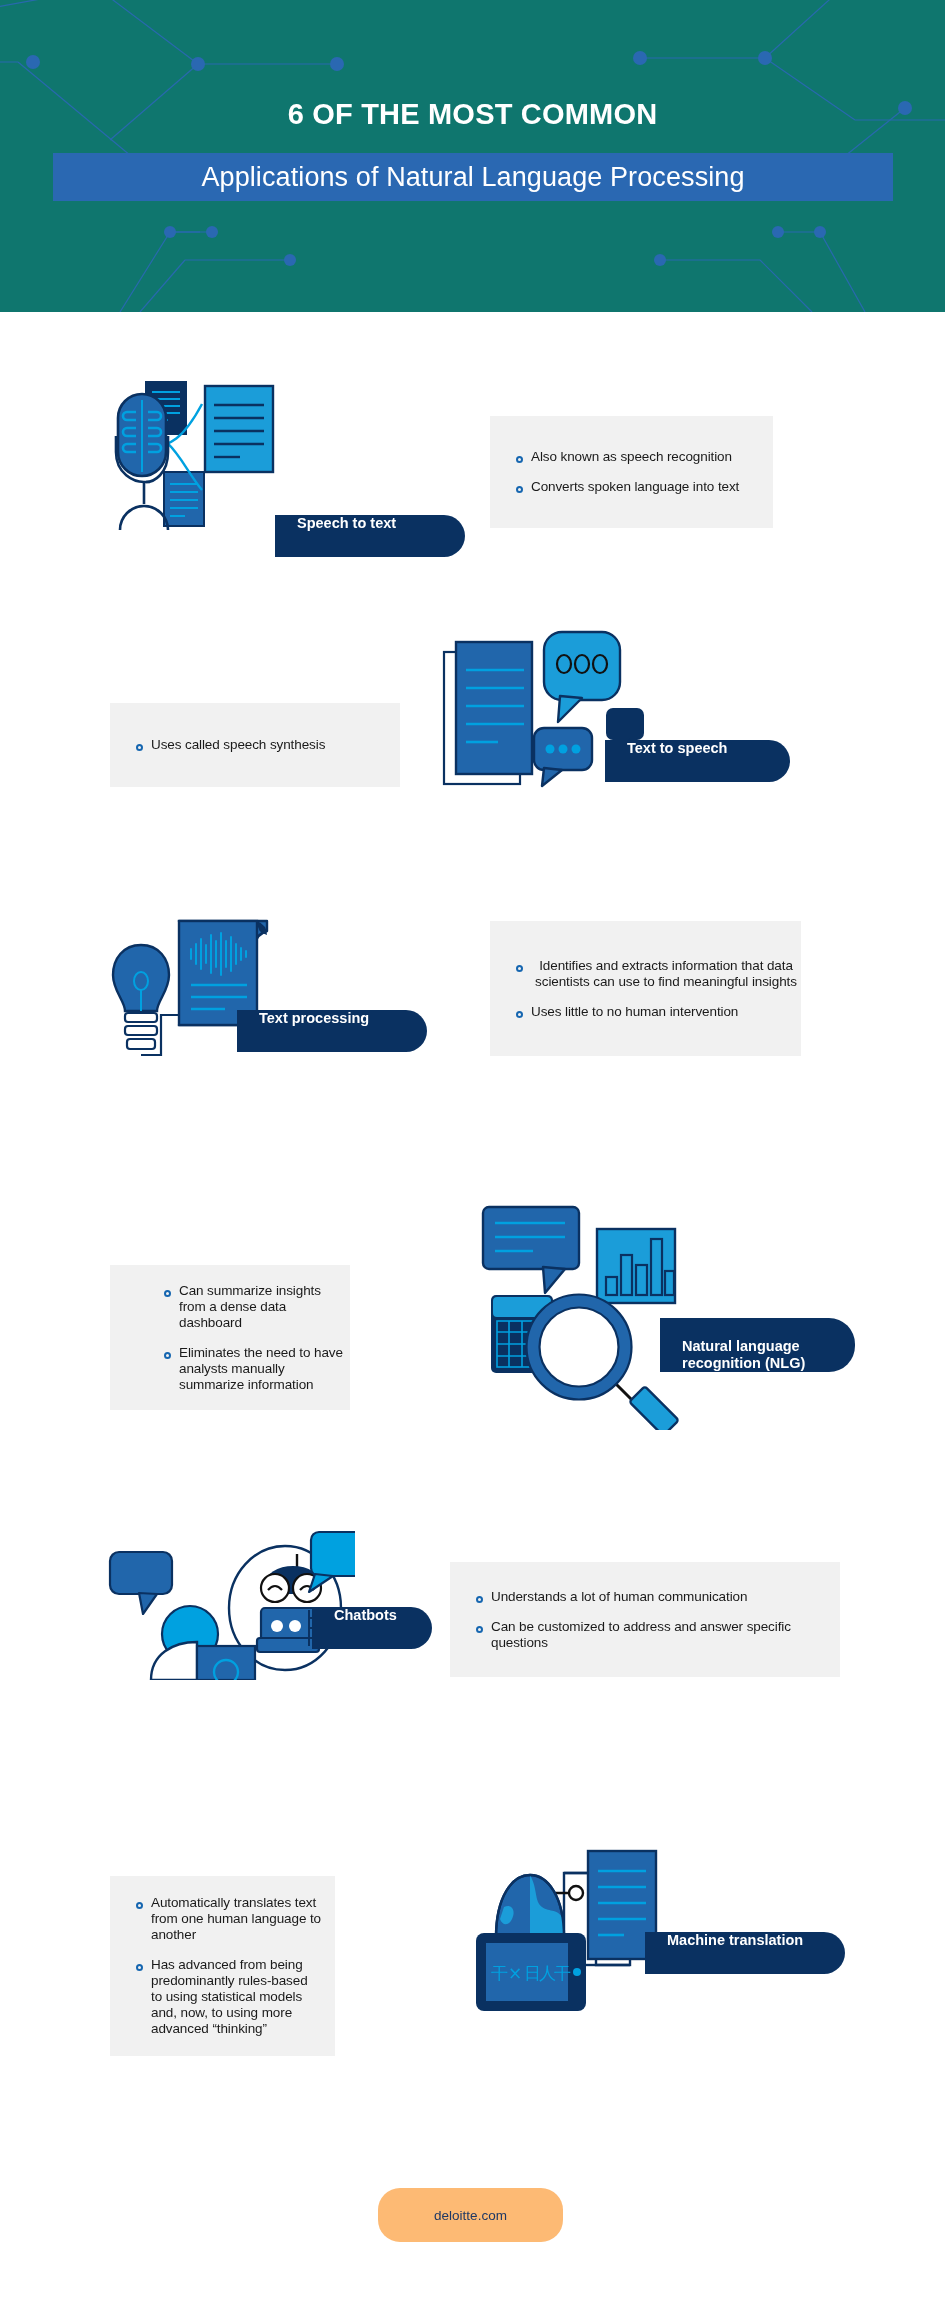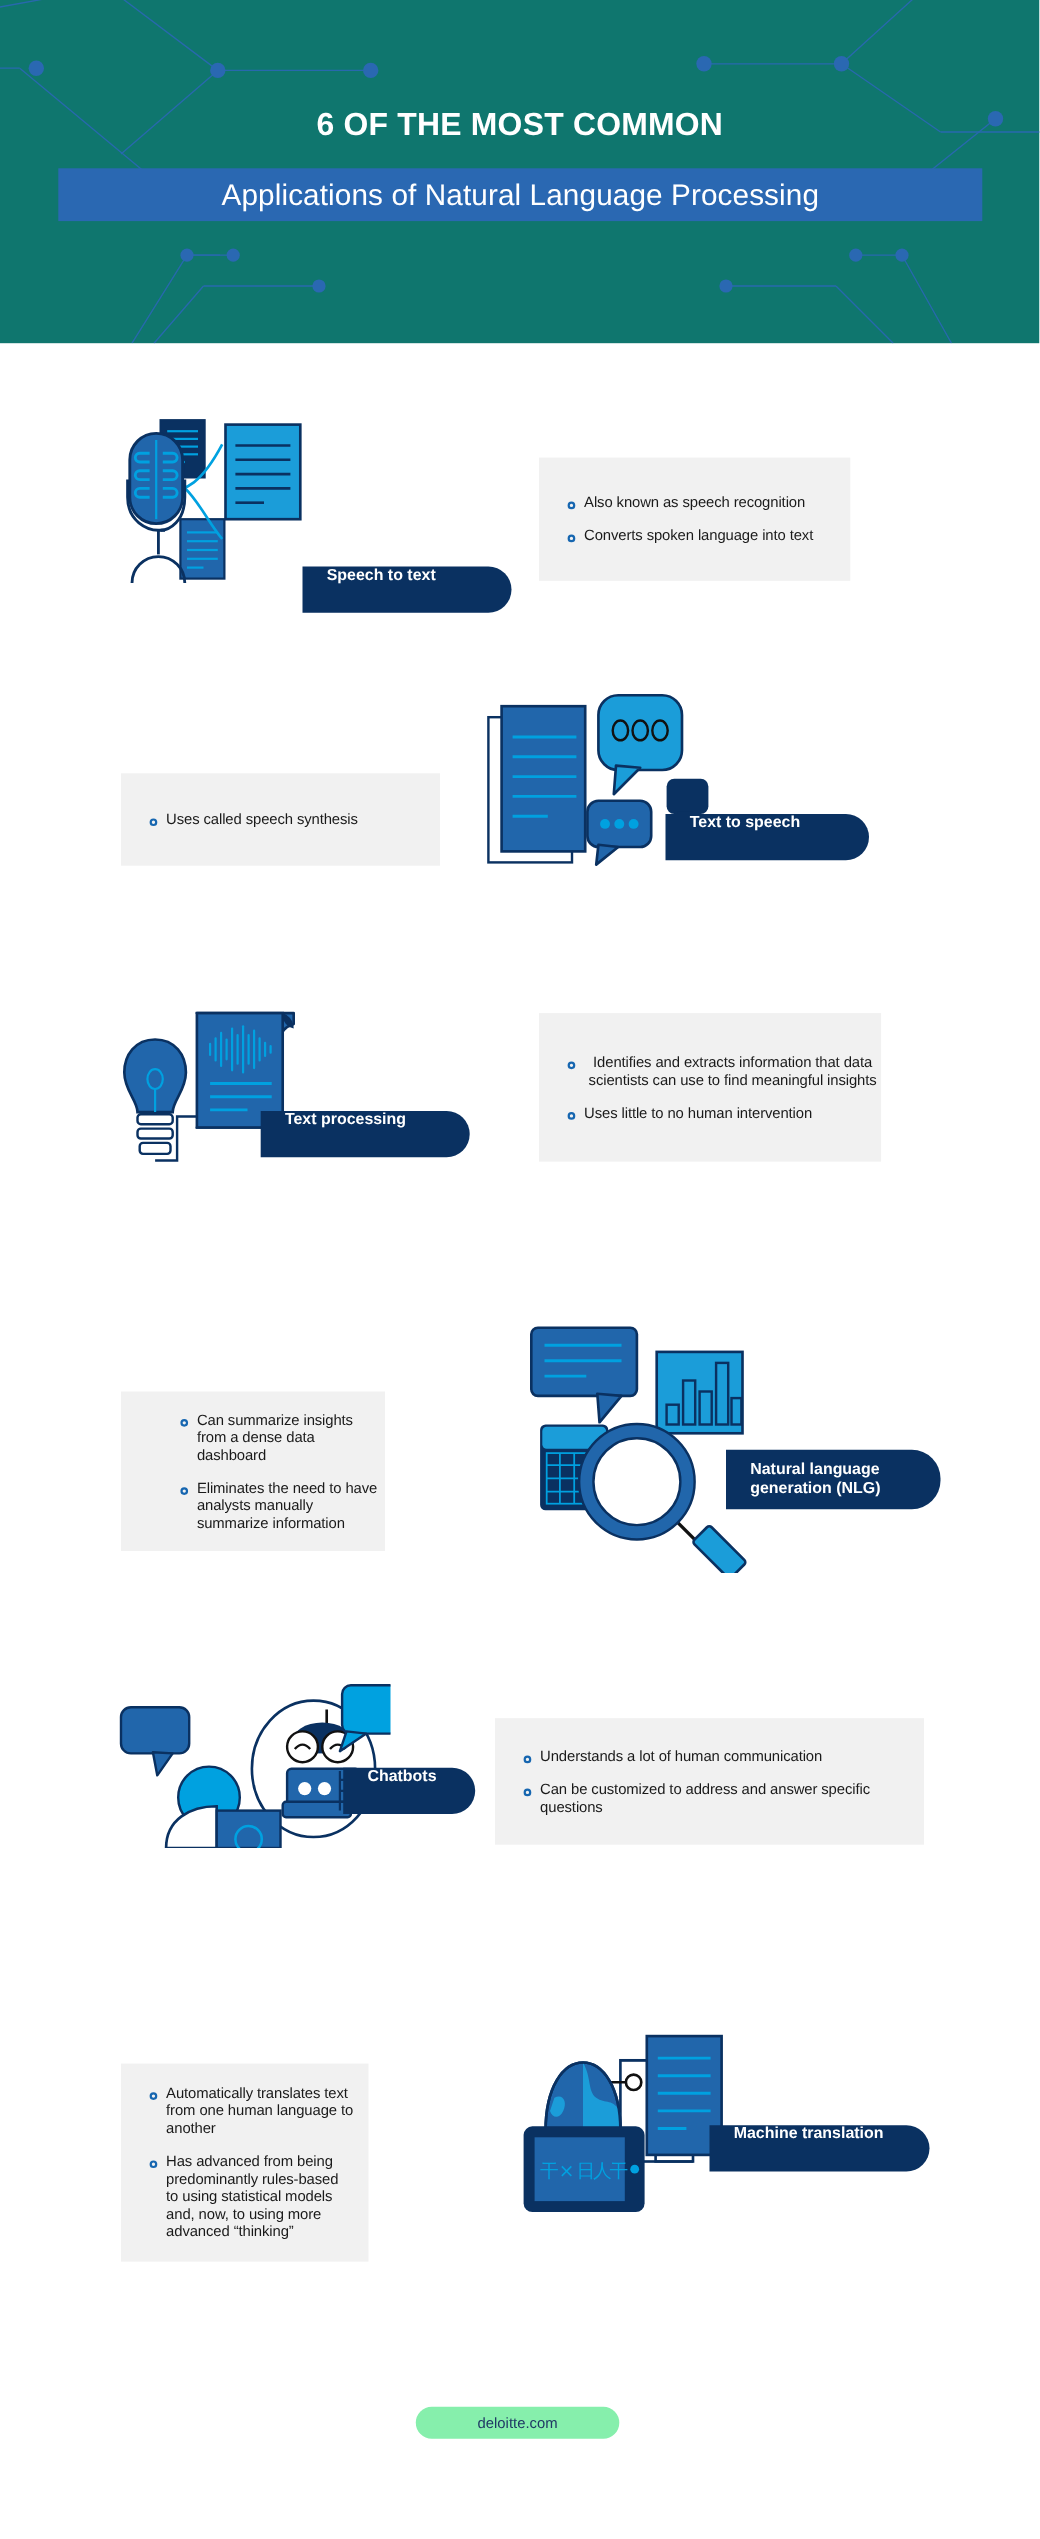--- a/index.html
+++ b/index.html
@@ -76,22 +76,22 @@
     line-height: 17px;
     font-family: "Liberation Sans", sans-serif;
   }
   .pill.two-line { border-radius: 0 26px 26px 0; }
 
   .icon-wrap { position: absolute; }
 
   
   .footer-chip {
     position: absolute; left: 228px; top: 2188px;
-    width: 185px; height: 29px;
-    background: #86efac; border-radius: 22px;
+    width: 185px; height: 54px;
+    background: #fdba74; border-radius: 22px;
     display: flex; align-items: center; justify-content: center;
     color: #1f3864; font-size: 13.5px;
     font-family: "Liberation Sans", sans-serif;
   }
 </style>
 </head>
 <body>
 
 <div class="header">
   <svg class="deco" viewBox="0 0 945 312">
@@ -354,23 +354,23 @@
       </g>
 
       <line x1="138" y1="176" x2="178" y2="216" stroke="#111" stroke-width="3"></line>
       <rect x="168" y="182" width="22" height="48" rx="3" transform="rotate(-45 179 206)" fill="#1b9dd9" stroke="#0a3161" stroke-width="2.4"></rect>
 
       <circle cx="104" cy="142" r="46" fill="#ffffff" stroke="#2166ab" stroke-width="13"></circle>
       <circle cx="104" cy="142" r="52.5" fill="none" stroke="#0a3161" stroke-width="2.2"></circle>
       <circle cx="104" cy="142" r="39.5" fill="none" stroke="#0a3161" stroke-width="2.2"></circle>
     </svg>
   </div>
-  <div class="pill two-line" style="left:660px;top:1318px;width:195px;height:54px;flex-direction:column;align-items:flex-start;justify-content:center;">
+  <div class="pill two-line" style="left:660px;top:1318px;width:195px;height:54px;flex-direction:column;align-items:flex-start;justify-content:flex-end;">
     <span>Natural language</span>
-    <span>generation (NLG)</span>
+    <span>recognition (NLG)</span>
   </div>
 </div>
 
 <div class="section" style="top:0;height:0">
   <div class="icon-wrap" style="left:105px;top:1520px;width:250px;height:160px;">
     <svg viewBox="0 0 250 160" width="250" height="160">
 
       <rect x="5" y="32" width="62" height="42" rx="9" fill="#2166ab" stroke="#0a3161" stroke-width="2.2"></rect>
       <path d="M34 73 L38 94 L52 74 Z" fill="#2166ab" stroke="#0a3161" stroke-width="2.2" stroke-linejoin="round"></path>
 

